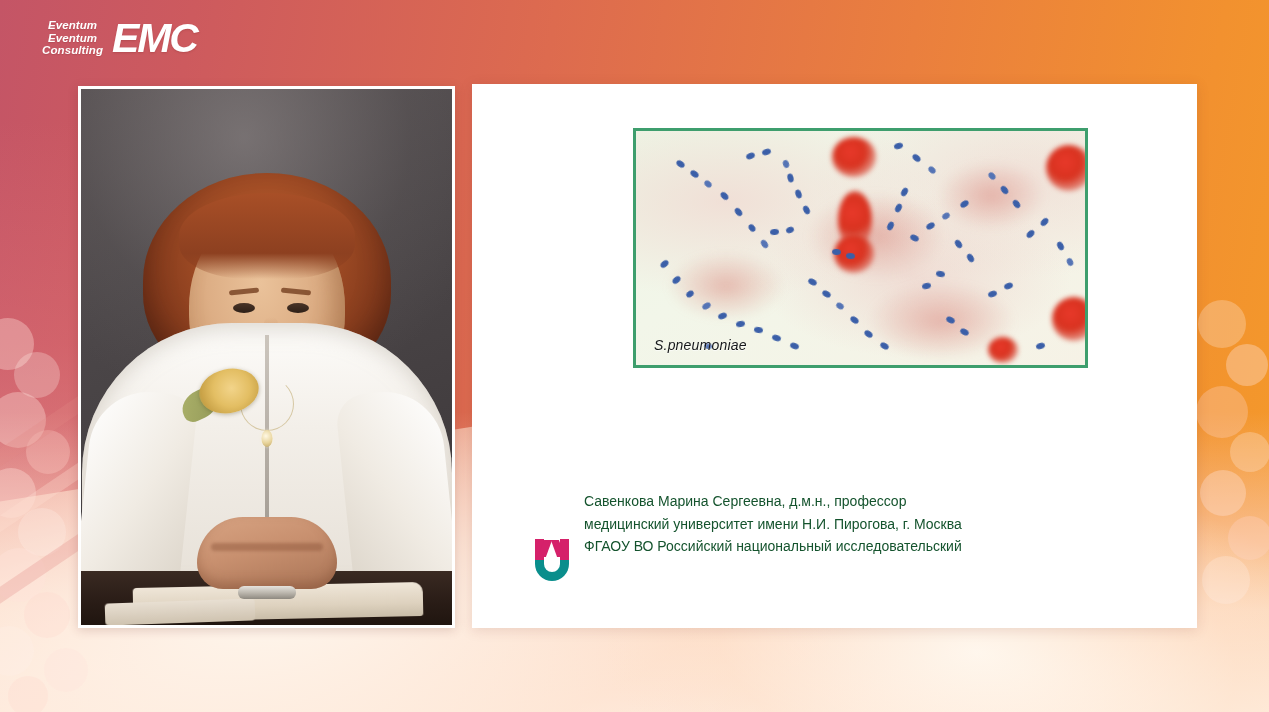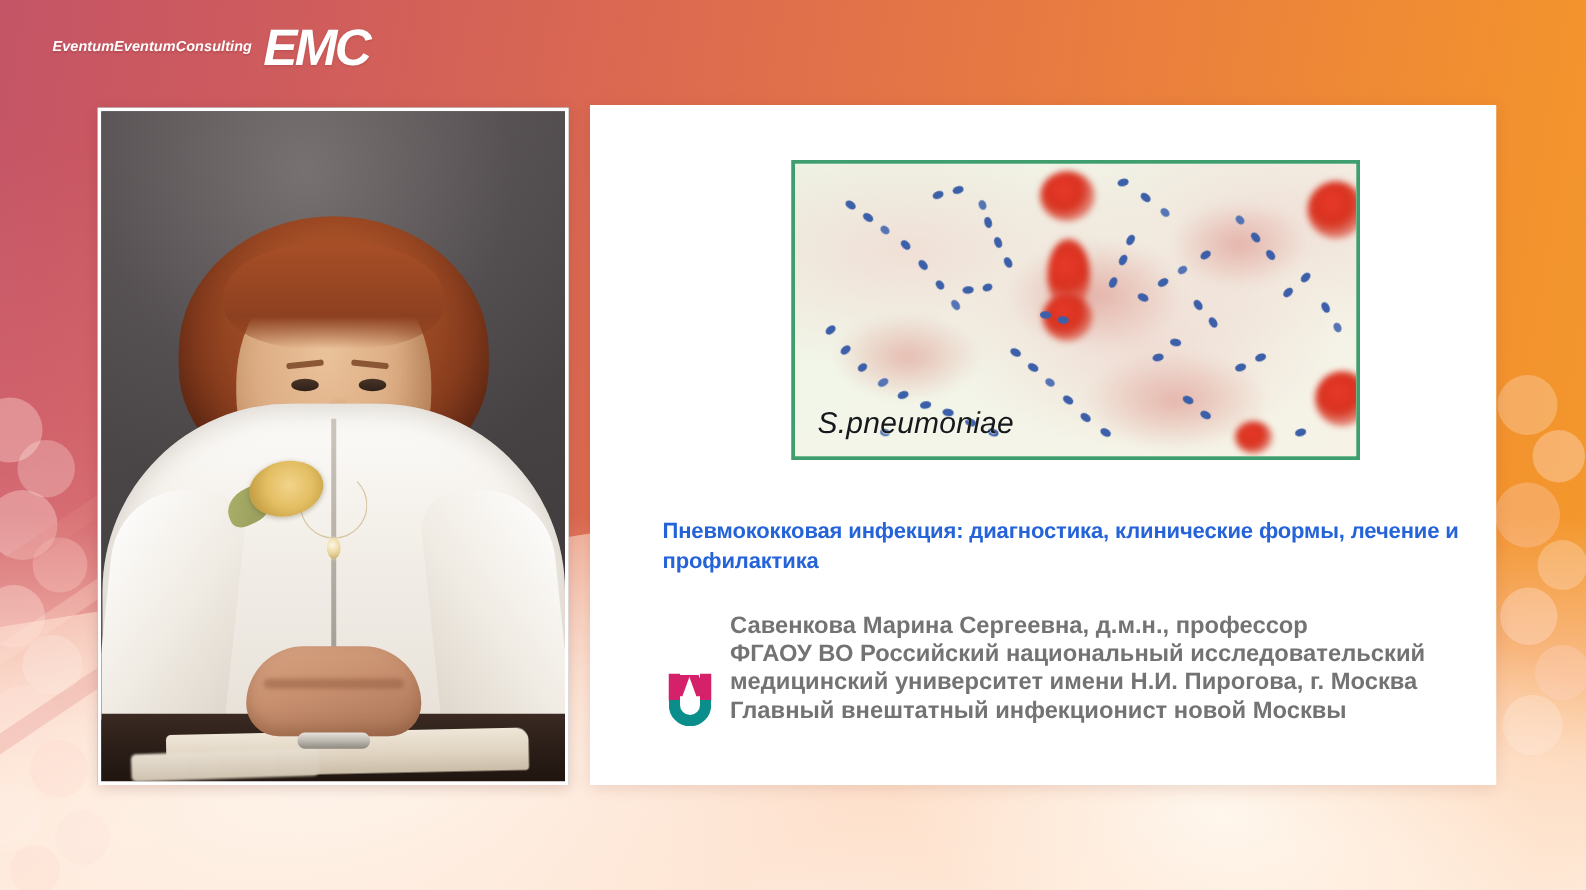--- a/index.html
+++ b/index.html
@@ -39,21 +39,21 @@
   .bokeh.b3{background:rgba(255,214,205,.3);}
   .bar{position:absolute;border-radius:40px;background:rgba(228,135,132,.28);transform:rotate(-34deg);}
   .bar.light{background:rgba(255,224,212,.3);}
 
   
   #emc-logo{
     position:absolute;left:42px;top:18px;display:flex;align-items:center;gap:9px;
     color:#ffffff;user-select:none;
   }
   #emc-logo .words{
-    display:flex;flex-direction:row;align-items:center;
+    display:flex;flex-direction:column;align-items:center;
     font-style:italic;font-weight:700;font-size:11.5px;line-height:12.4px;
     letter-spacing:.1px;text-shadow:0 1px 1px rgba(120,40,40,.22);
   }
   #emc-logo .mark{
     font-weight:900;font-style:italic;font-size:41px;line-height:40px;
     letter-spacing:-2.2px;text-shadow:0 1px 2px rgba(120,40,40,.25);
   }
 
   
   #video-panel{
@@ -156,33 +156,33 @@
   }
   .blob{position:absolute;border-radius:50%;filter:blur(2.4px);
     background:radial-gradient(circle at 42% 38%,#e8392a 0%,#d8321f 42%,rgba(214,70,52,.55) 72%,rgba(214,70,52,0) 100%);}
   .smear{position:absolute;border-radius:50%;filter:blur(4px);
     background:radial-gradient(ellipse,rgba(214,120,110,.45) 0%,rgba(214,120,110,0) 70%);}
   .cocc{position:absolute;border-radius:50%;background:#3b5fa8;filter:blur(.25px);}
   .cocc.pale{background:#5574b5;}
   #micro-label{
     position:absolute;left:18px;bottom:12px;
     font-family:"Liberation Sans","DejaVu Sans",sans-serif;
-    font-style:italic;font-size:24px;color:#16181a;letter-spacing:.2px;
+    font-style:italic;font-size:14px;color:#16181a;letter-spacing:.2px;
     text-shadow:0 1px 1px rgba(255,255,255,.75);
   }
 
   #slide-title{
     position:absolute;left:58px;top:328px;width:645px;
     font-size:17.6px;font-weight:700;line-height:24px;color:#2563d8;
     letter-spacing:-.1px;
   }
 
   #author-block{
     position:absolute;left:112px;top:406px;width:600px;
-    font-size:19px;line-height:22.6px;color:#737373;font-weight:700;
+    font-size:14px;line-height:22.6px;color:#14532d;font-weight:400;
   }
   #author-block .line{white-space:nowrap;}
 
   #rnimu-logo{position:absolute;left:63px;top:455px;width:34px;height:42px;}
   #rnimu-logo .m-left,#rnimu-logo .m-right{position:absolute;top:0;width:9px;height:22px;background:#d5216a;}
   #rnimu-logo .m-left{left:0;}
   #rnimu-logo .m-right{right:0;}
   #rnimu-logo .m-v1,#rnimu-logo .m-v2{position:absolute;top:1px;width:8px;height:17px;background:#d5216a;}
   #rnimu-logo .m-v1{left:6px;transform:skewX(-20deg);}
   #rnimu-logo .m-v2{left:19px;transform:skewX(20deg);}
@@ -339,31 +339,29 @@
         <div class="cocc" style="left:310px;top:186px;width:9px;height:6px;transform:rotate(26deg);"></div>
         <div class="cocc" style="left:324px;top:198px;width:9px;height:6px;transform:rotate(28deg);"></div>
         <div class="cocc" style="left:400px;top:212px;width:9px;height:6px;transform:rotate(-16deg);"></div>
         <div class="cocc pale" style="left:68px;top:212px;width:8px;height:6px;transform:rotate(12deg);"></div>
         <div class="cocc" style="left:196px;top:118px;width:9px;height:6px;transform:rotate(4deg);"></div>
         <div class="cocc" style="left:210px;top:122px;width:9px;height:6px;transform:rotate(6deg);"></div>
       </div>
       <div id="micro-label">S.pneumoniae</div>
     </div>
 
-    <div id="slide-title">Пневмококковая инфекция: диагностика, клинические формы, лечение и профилактика</div>
 
     <div id="rnimu-logo">
       <div class="m-left"></div>
       <div class="m-right"></div>
       <div class="m-v1"></div>
       <div class="m-v2"></div>
       <div class="u"></div>
     </div>
 
     <div id="author-block">
       <div class="line">Савенкова Марина Сергеевна, д.м.н., профессор</div>
+      <div class="line">медицинский университет имени Н.И. Пирогова, г. Москва</div>
       <div class="line">ФГАОУ ВО Российский национальный исследовательский</div>
-      <div class="line">медицинский университет имени Н.И. Пирогова, г. Москва</div>
-      <div class="line">Главный внештатный инфекционист новой Москвы</div>
     </div>
 
   </div>
 </div>
 
 </body></html>

